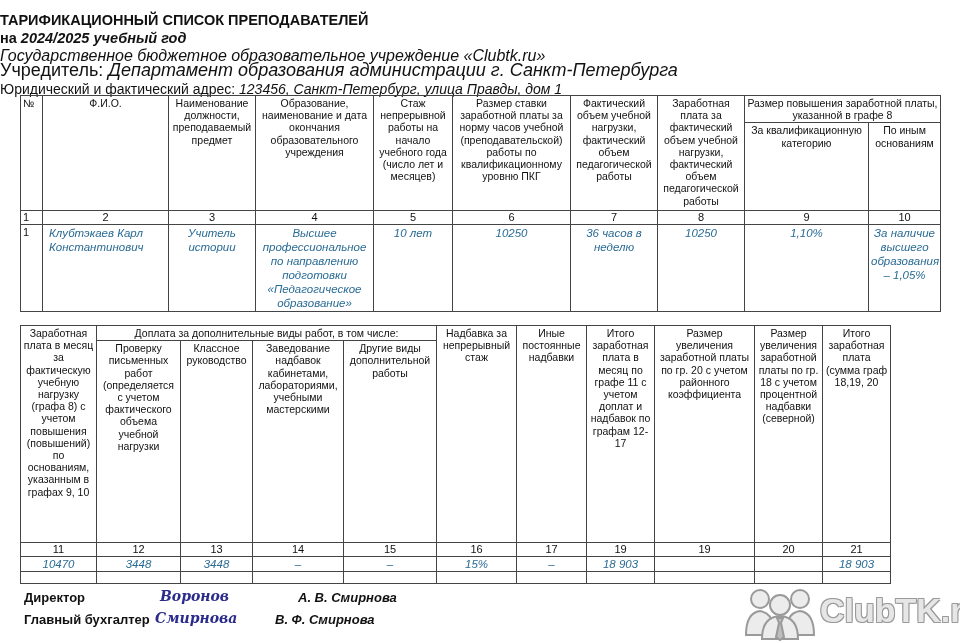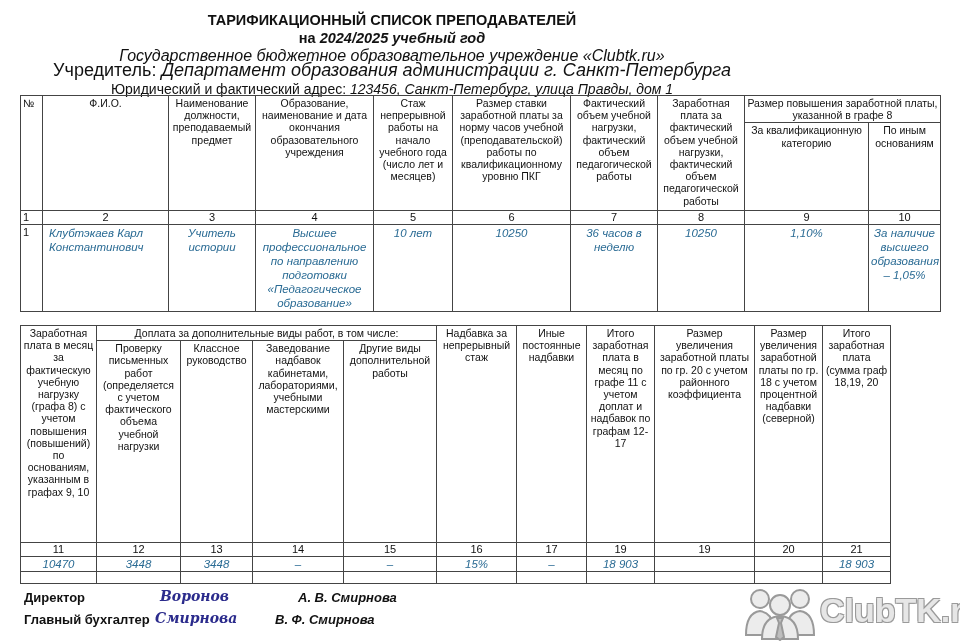--- a/index.html
+++ b/index.html
@@ -1,20 +1,20 @@
 <!DOCTYPE html>
 <html><head>
 <meta charset="utf-8">
 <style>
   html, body { margin: 0; padding: 0; background: #ffffff; }
   body {
     width: 960px; height: 643px; position: relative; overflow: hidden;
     font-family: "Liberation Sans", sans-serif; color: #111;
   }
-  .hdr { position: absolute; left: 0; width: 784px; text-align: center; white-space: nowrap; }
+  .hdr { position: absolute; left: 0; width: 784px; white-space: nowrap; }
   .h1 { top: 12px; font-size: 14.5px; font-weight: bold; }
   .h2 { top: 30px; font-size: 14.5px; font-weight: bold; }
   .h2 i { font-style: italic; }
   .h3 { top: 47px; font-size: 16px; font-style: italic; }
   .h4 { top: 60px; font-size: 18px; }
   .h5 { top: 81px; font-size: 14px; }
   .it { font-style: italic; }
 
   table { border-collapse: collapse; position: absolute; table-layout: fixed; }
   td { border: 1px solid #444; font-size: 10.5px; line-height: 12.2px; text-align: center; vertical-align: top; padding: 1px 2px; }

